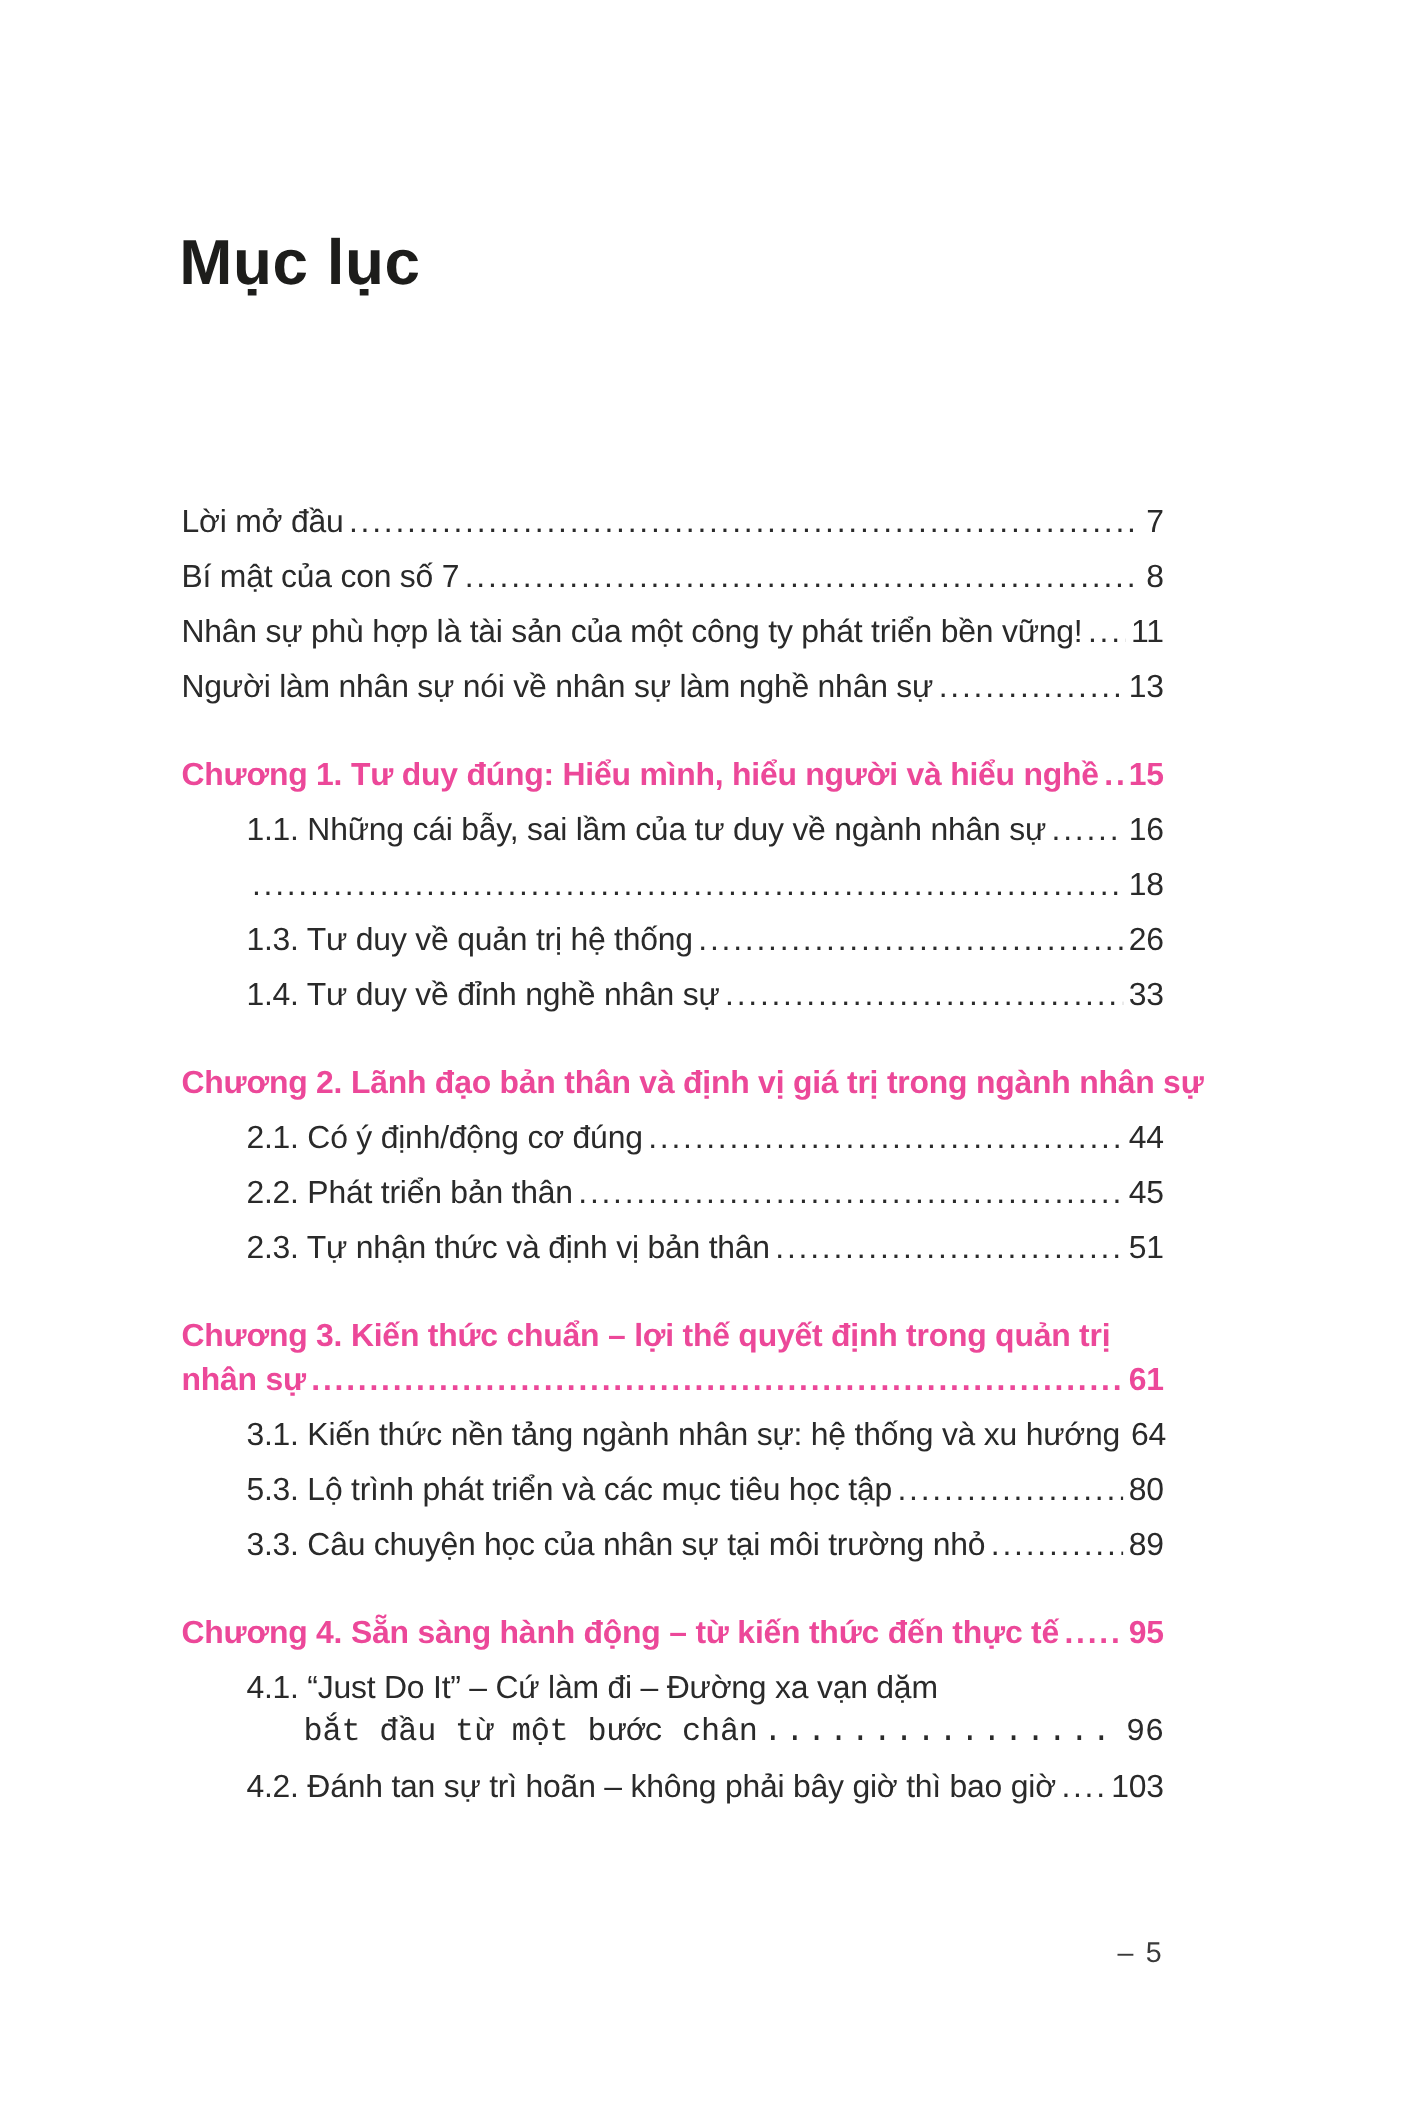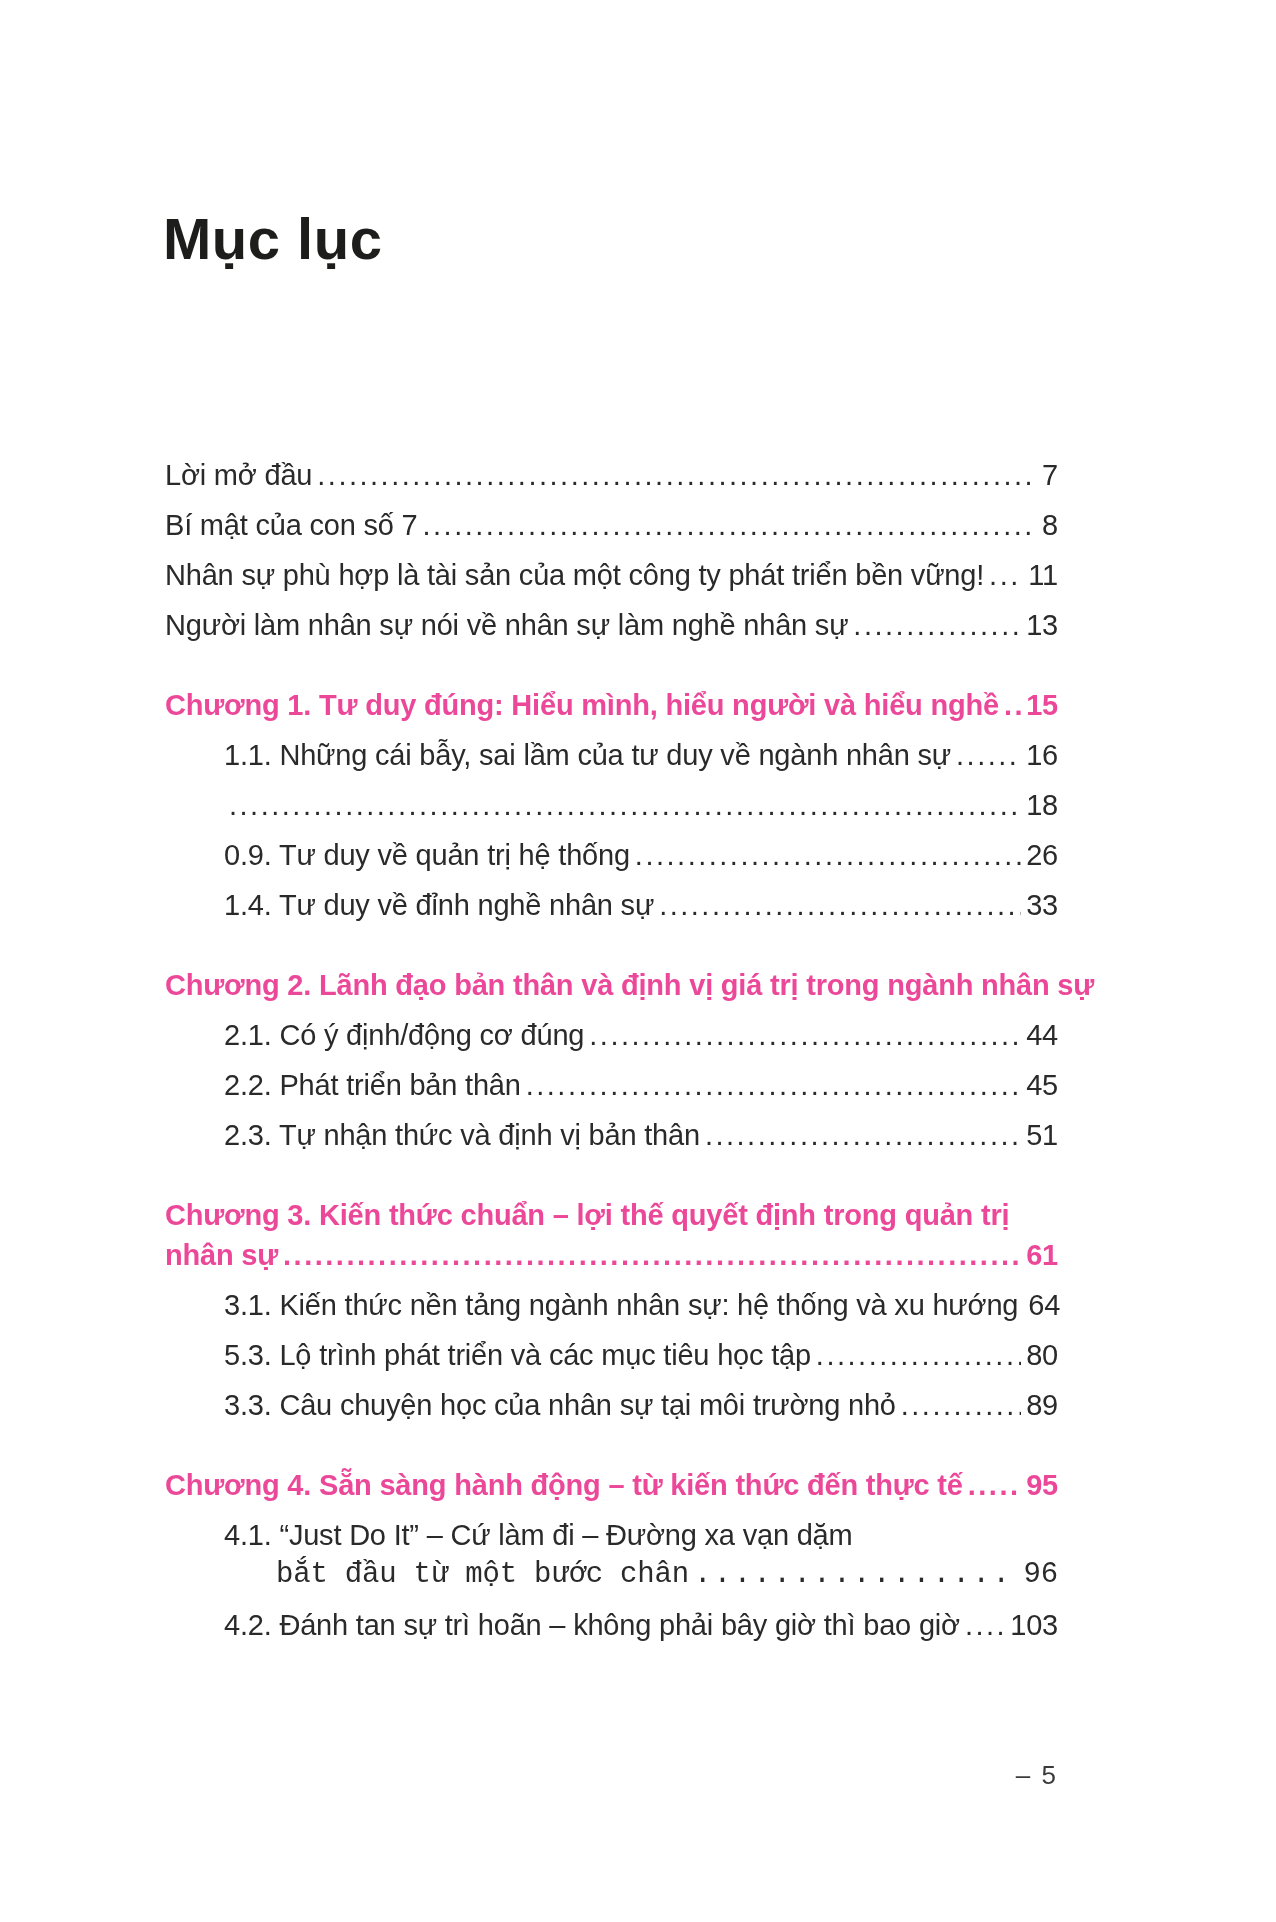--- a/index.html
+++ b/index.html
@@ -105,21 +105,21 @@
       <div class="toc-item chapter">
         <div class="toc-line"><span class="toc-text">Chương 1. Tư duy đúng: Hiểu mình, hiểu người và hiểu nghề</span><span class="leader"></span><span class="toc-page">15</span></div>
       </div>
       <div class="toc-item sub">
         <div class="toc-line"><span class="toc-text">1.1. Những cái bẫy, sai lầm của tư duy về ngành nhân sự</span><span class="leader"></span><span class="toc-page">16</span></div>
       </div>
       <div class="toc-item sub">
         <div class="toc-line"><span class="leader"></span><span class="toc-page">18</span></div>
       </div>
       <div class="toc-item sub">
-        <div class="toc-line"><span class="toc-text">0.9. Tư duy về quản trị hệ thống</span><span class="leader"></span><span class="toc-page">26</span></div>
+        <div class="toc-line"><span class="toc-text">1.3. Tư duy về quản trị hệ thống</span><span class="leader"></span><span class="toc-page">26</span></div>
       </div>
       <div class="toc-item sub">
         <div class="toc-line"><span class="toc-text">1.4. Tư duy về đỉnh nghề nhân sự</span><span class="leader"></span><span class="toc-page">33</span></div>
       </div>
       <div class="toc-item chapter">
         <div class="toc-line"><span class="toc-text">Chương 2. Lãnh đạo bản thân và định vị giá trị trong ngành nhân sự</span><span class="leader"></span><span class="toc-page">43</span></div>
       </div>
       <div class="toc-item sub">
         <div class="toc-line"><span class="toc-text">2.1. Có ý định/động cơ đúng</span><span class="leader"></span><span class="toc-page">44</span></div>
       </div>

